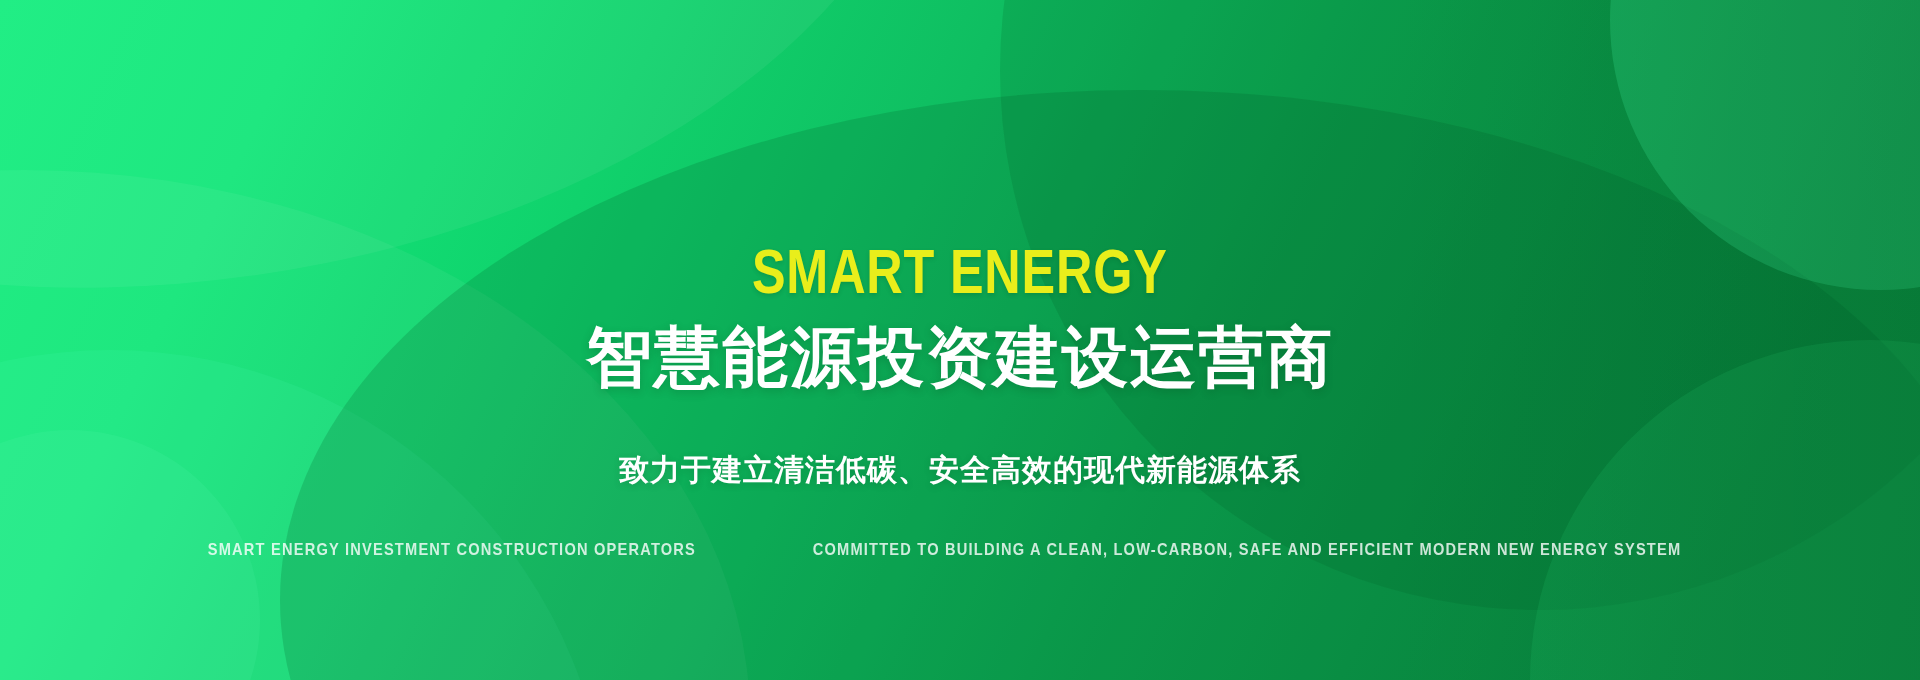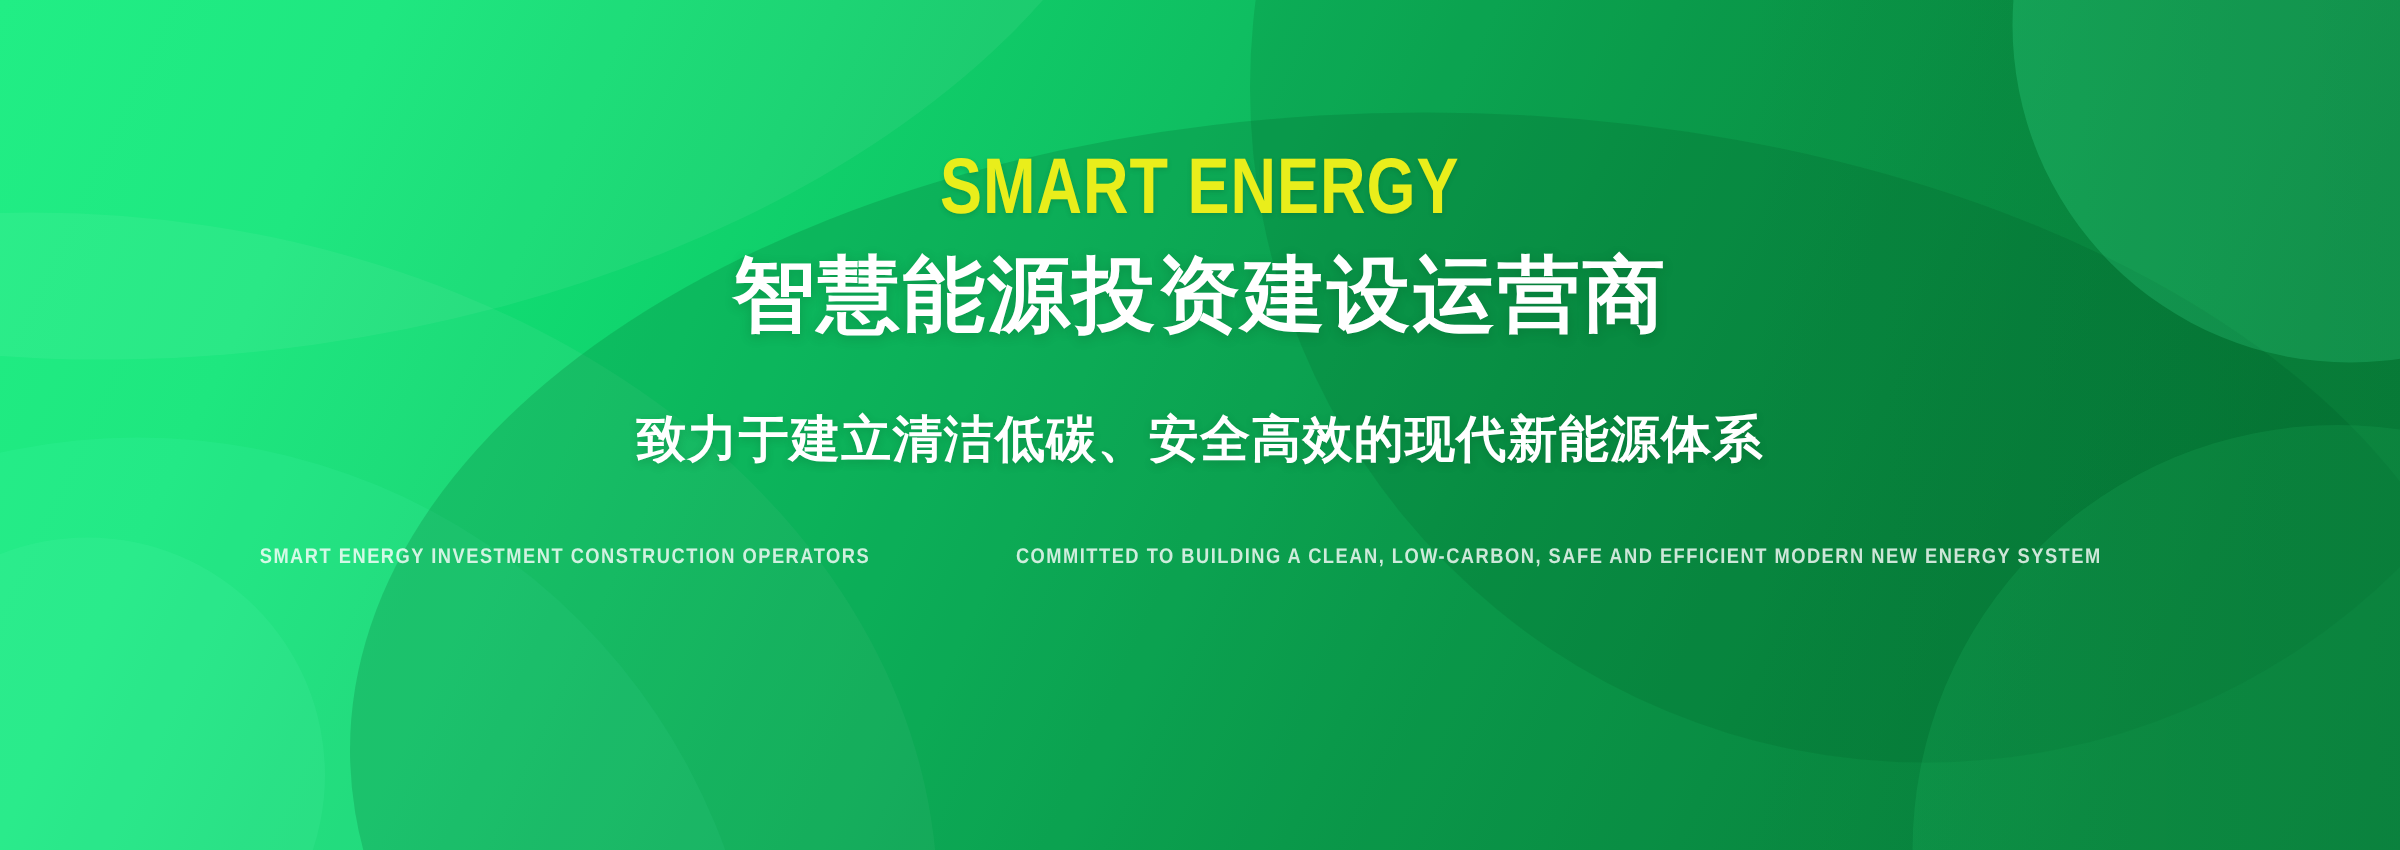--- a/index.html
+++ b/index.html
@@ -89,21 +89,21 @@
     pointer-events: none;
   }
 
   
   .content {
     position: absolute;
     inset: 0;
     display: flex;
     flex-direction: column;
     align-items: center;
-    justify-content: flex-start;
+    justify-content: center;
     padding-top: 118px;
     box-sizing: border-box;
   }
 
   .eyebrow {
     color: #E9EE1B;
     font-size: 63px;
     line-height: 1;
     font-weight: 700;
     letter-spacing: 1px;
@@ -119,21 +119,21 @@
     line-height: 1;
     font-weight: 700;
     letter-spacing: 2px;
     margin-top: 21px;
     white-space: nowrap;
     text-shadow: 0 3px 9px rgba(0,60,25,0.22);
   }
 
   .subhead {
     color: #ffffff;
-    font-size: 40px;
+    font-size: 30px;
     line-height: 1;
     font-weight: 700;
     letter-spacing: 1px;
     margin-top: 20px;
     white-space: nowrap;
     text-shadow: 0 2px 7px rgba(0,60,25,0.20);
   }
 
   .en-block {
     margin-top: 31px;

